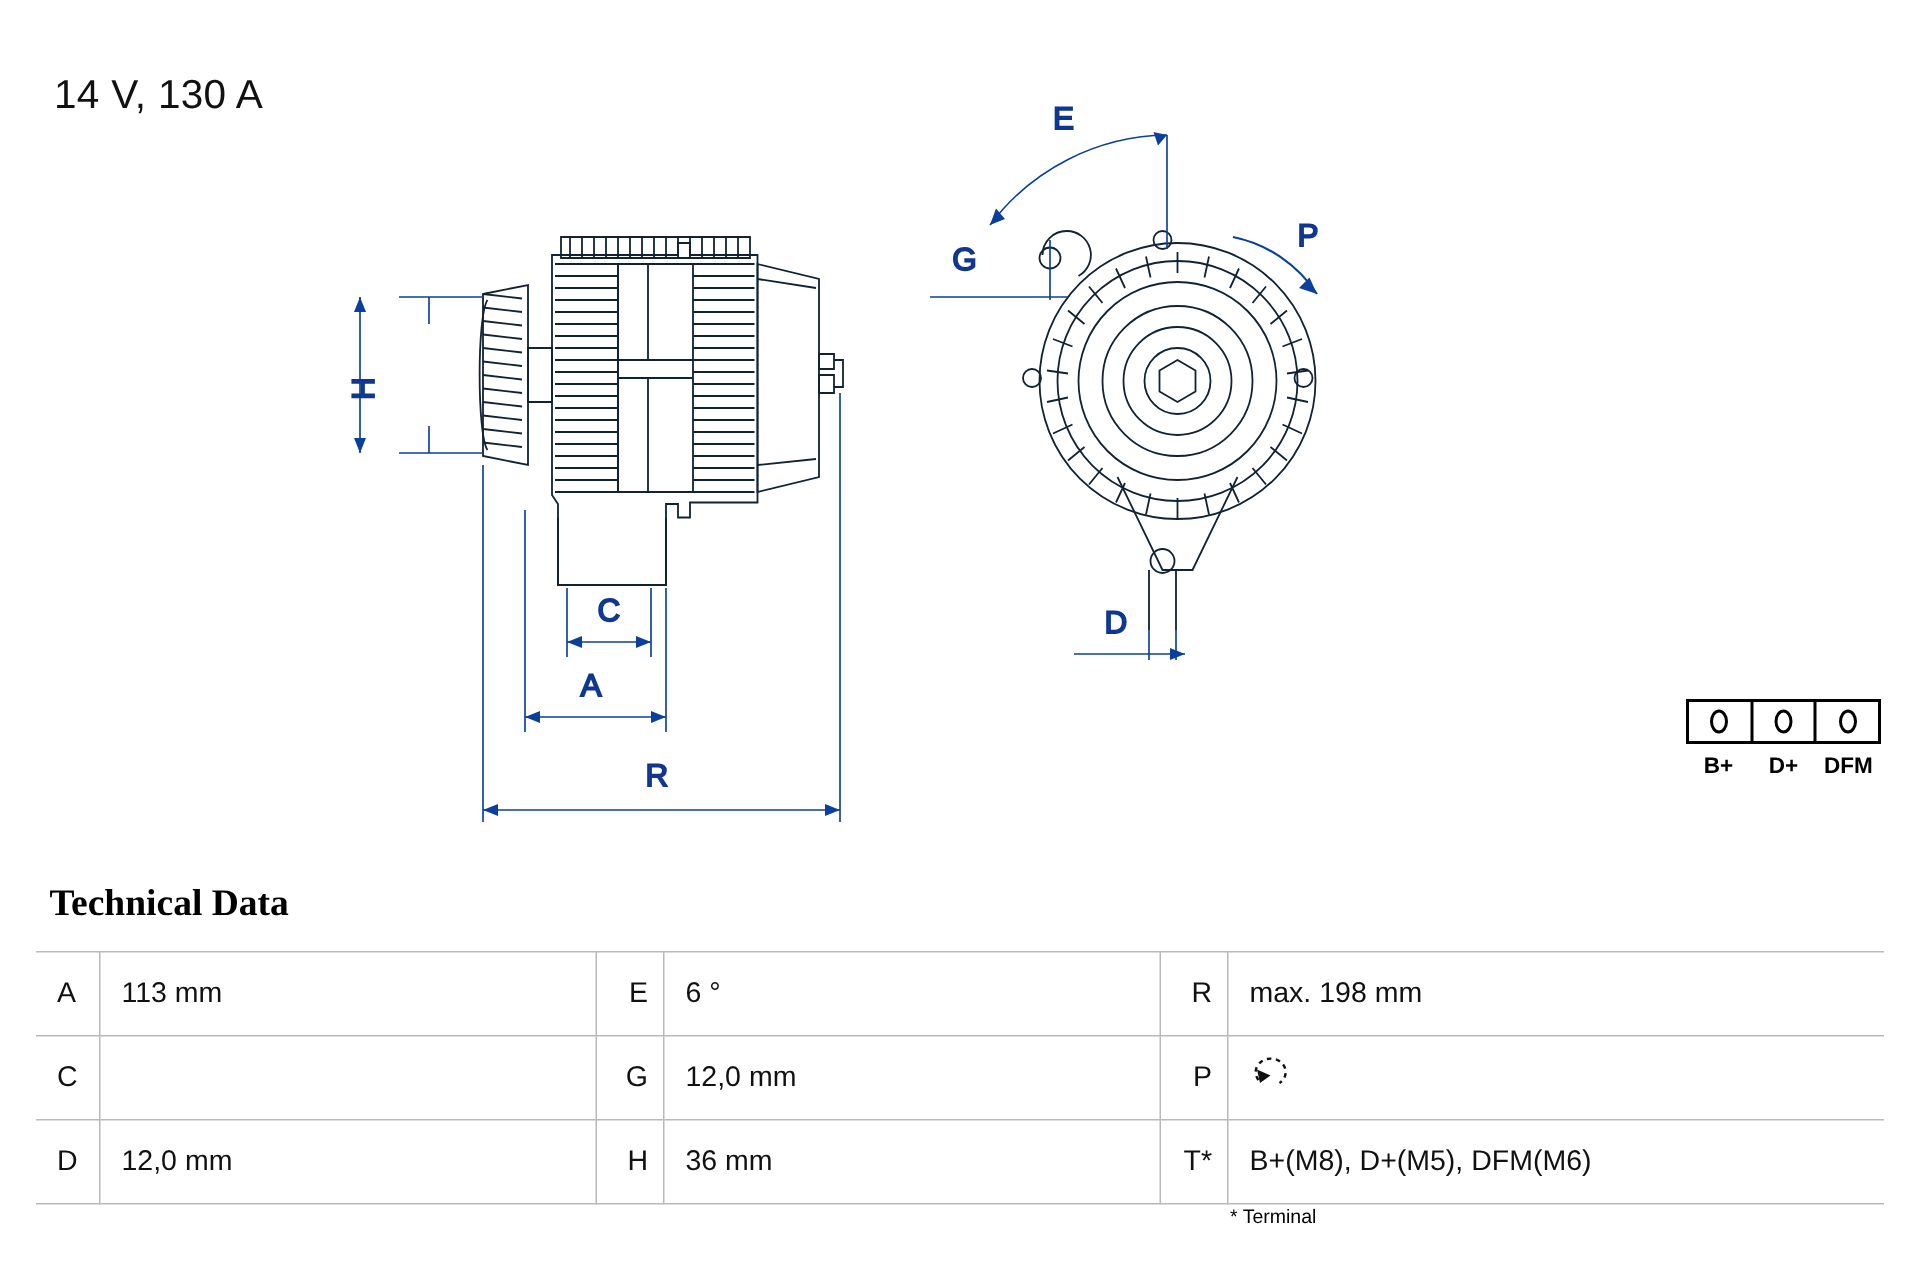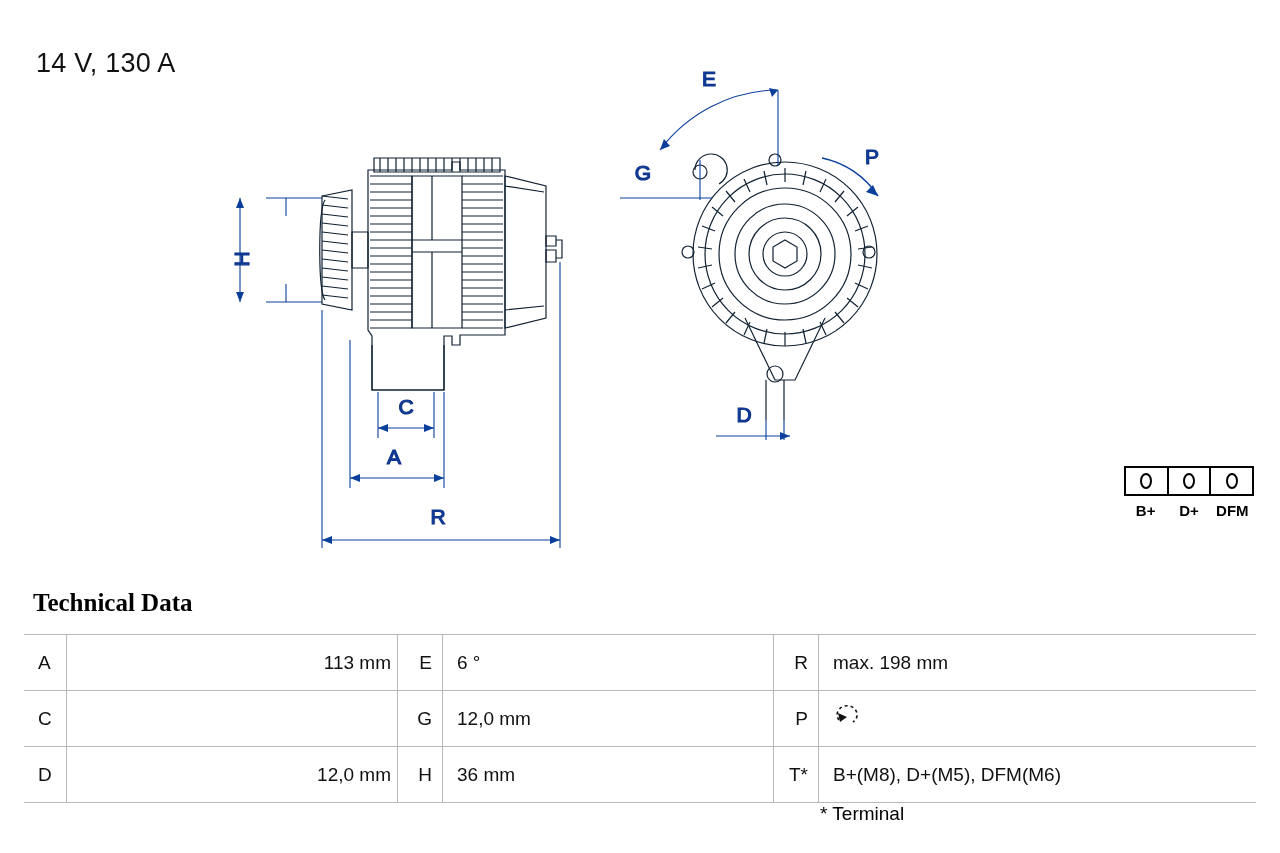--- a/index.html
+++ b/index.html
@@ -104,27 +104,27 @@
   }
   #tech-table td.key.r {
     text-align: right;
     padding-right: 10px;
     padding-left: 6px;
   }
   #tech-table td.val {
     border-right: 1px solid #b9b9b9;
   }
   #tech-table td.val.last { border-right: none; }
-  .colA { width: 310px; text-align: right; }
+  .colA { width: 310px; }
   .colB { width: 310px; }
   #footnote {
     position: absolute;
     left: 820px;
     top: 803px;
-    font-size: 19px;
+    font-size: 13px;
     text-align: right;
   }
   .rot-icon { display: inline-block; }
   svg text { font-family: "Liberation Sans", sans-serif; }
 </style>
 </head>
 <body>
 
 <div id="page-title">14 V, 130 A</div>
 

